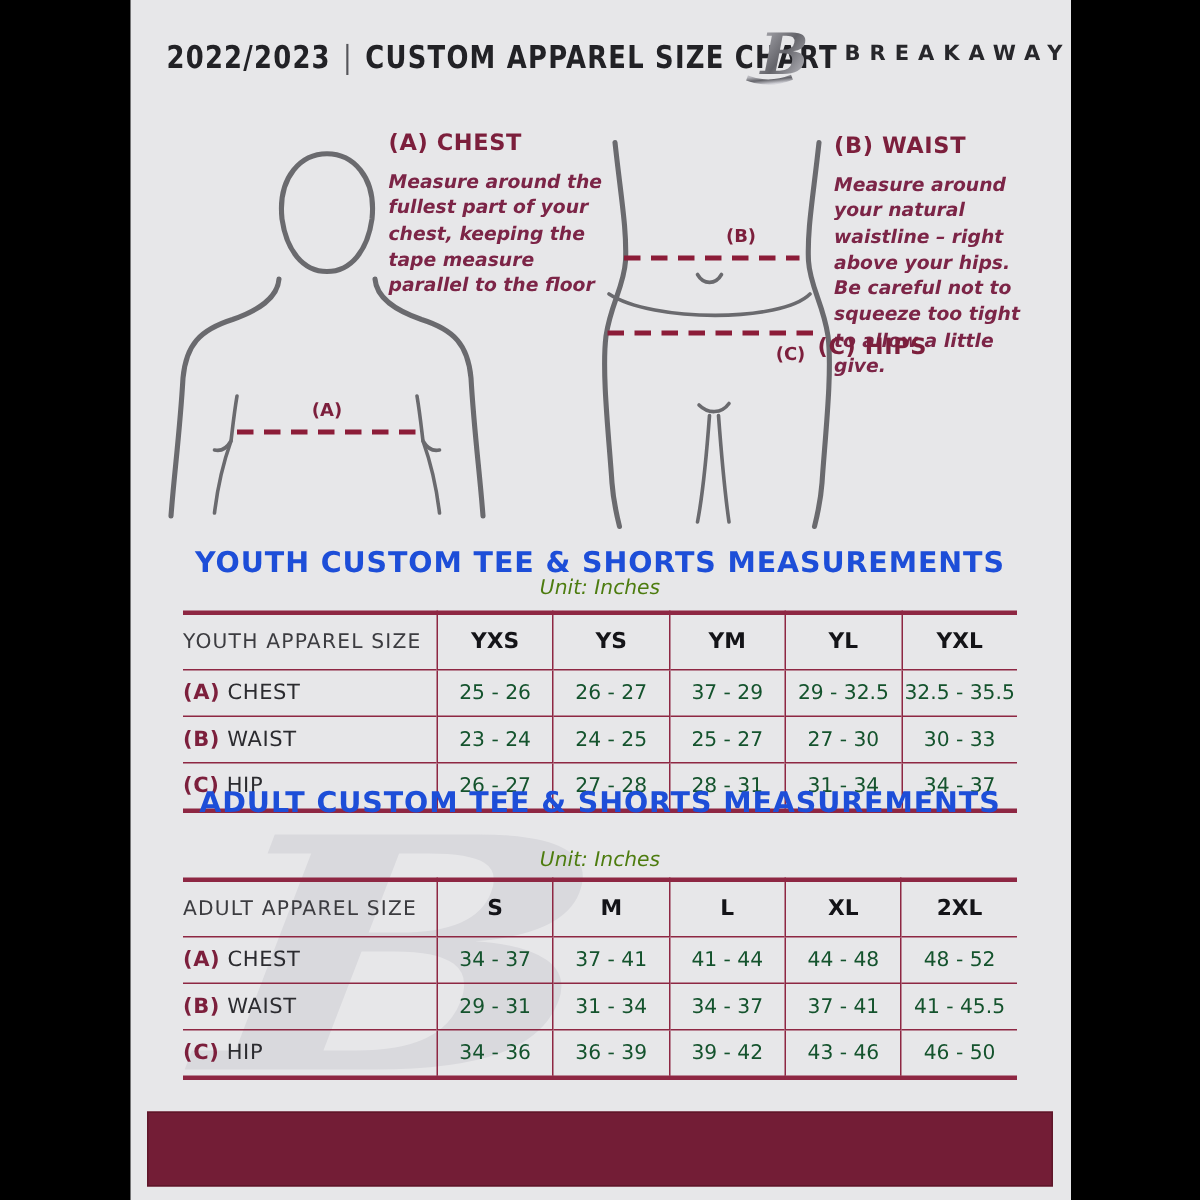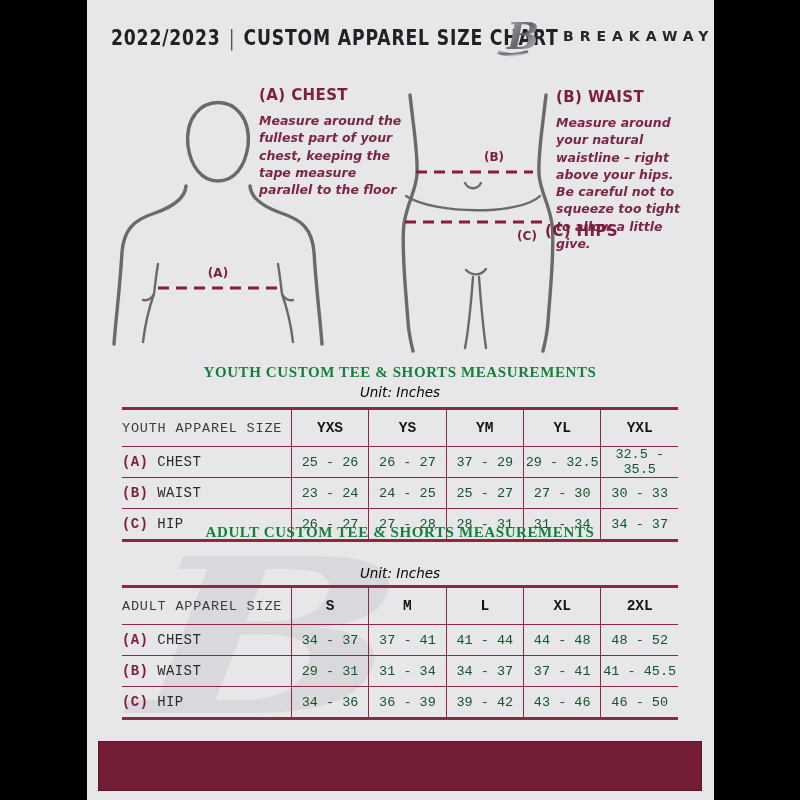--- a/index.html
+++ b/index.html
@@ -30,28 +30,28 @@
   
   .fig{position:absolute;z-index:1;}
   .fig-left{left:25px;top:76px;}
   .fig-mid{left:306px;top:90px;}
   .fig path.body{fill:none;stroke:#6a6a6e;stroke-width:3.4;stroke-linecap:round;}
   .fig path.thin{fill:none;stroke:#6a6a6e;stroke-width:2.4;stroke-linecap:round;}
   .fig path.dash{fill:none;stroke:#8c1c38;stroke-width:3.2;stroke-dasharray:11 7;stroke-linecap:butt;}
   .fig text{font-family:"DejaVu Sans","Liberation Sans",sans-serif;font-size:12px;font-weight:800;fill:#7c1f3c;}
   
   .tbl-title{position:absolute;left:35px;width:556px;text-align:center;
-    font-size:15px;font-weight:700;color:#15803d;letter-spacing:.6px;z-index:2;font-family:Liberation Serif, serif;}
+    font-size:19px;font-weight:700;color:#1d4ed8;letter-spacing:.6px;z-index:2;}
   .tbl-sub{position:absolute;left:35px;width:556px;text-align:center;
-    font-size:13.5px;font-style:italic;color:#000000;z-index:2;}
+    font-size:13.5px;font-style:italic;color:#4d7c0f;z-index:2;}
   table.size{
     position:absolute;left:35px;width:556px;border-collapse:collapse;z-index:2;
     border-top:3px solid #8e2743;border-bottom:3px solid #8e2743;
   }
-  table.size th,table.size td{padding:0;background:transparent;font-family:Liberation Mono, monospace;}
+  table.size th,table.size td{padding:0;background:transparent;}
   table.size th:not(:first-child),table.size td:not(:first-child){border-left:1.6px solid #8e2743;width:77px;text-align:center;}
   table.size tbody td{border-top:1.8px solid #8e2743;}
   table.size thead th{height:36px;}
   table.size tbody td{height:30px;}
   th.lblcol{width:170px;text-align:left;padding-left:13px;font-weight:400;
     font-size:13.5px;color:#3c3c40;letter-spacing:.8px;}
   th.sizecol{font-weight:800;font-size:14.5px;color:#141418;}
   td.lblcol{text-align:left;padding-left:13px;font-size:14px;color:#2b2b2f;letter-spacing:.4px;}
   td.lblcol .pfx{font-weight:800;color:#7c1f3c;}
   td.val{font-size:13.5px;color:#14532d;}

